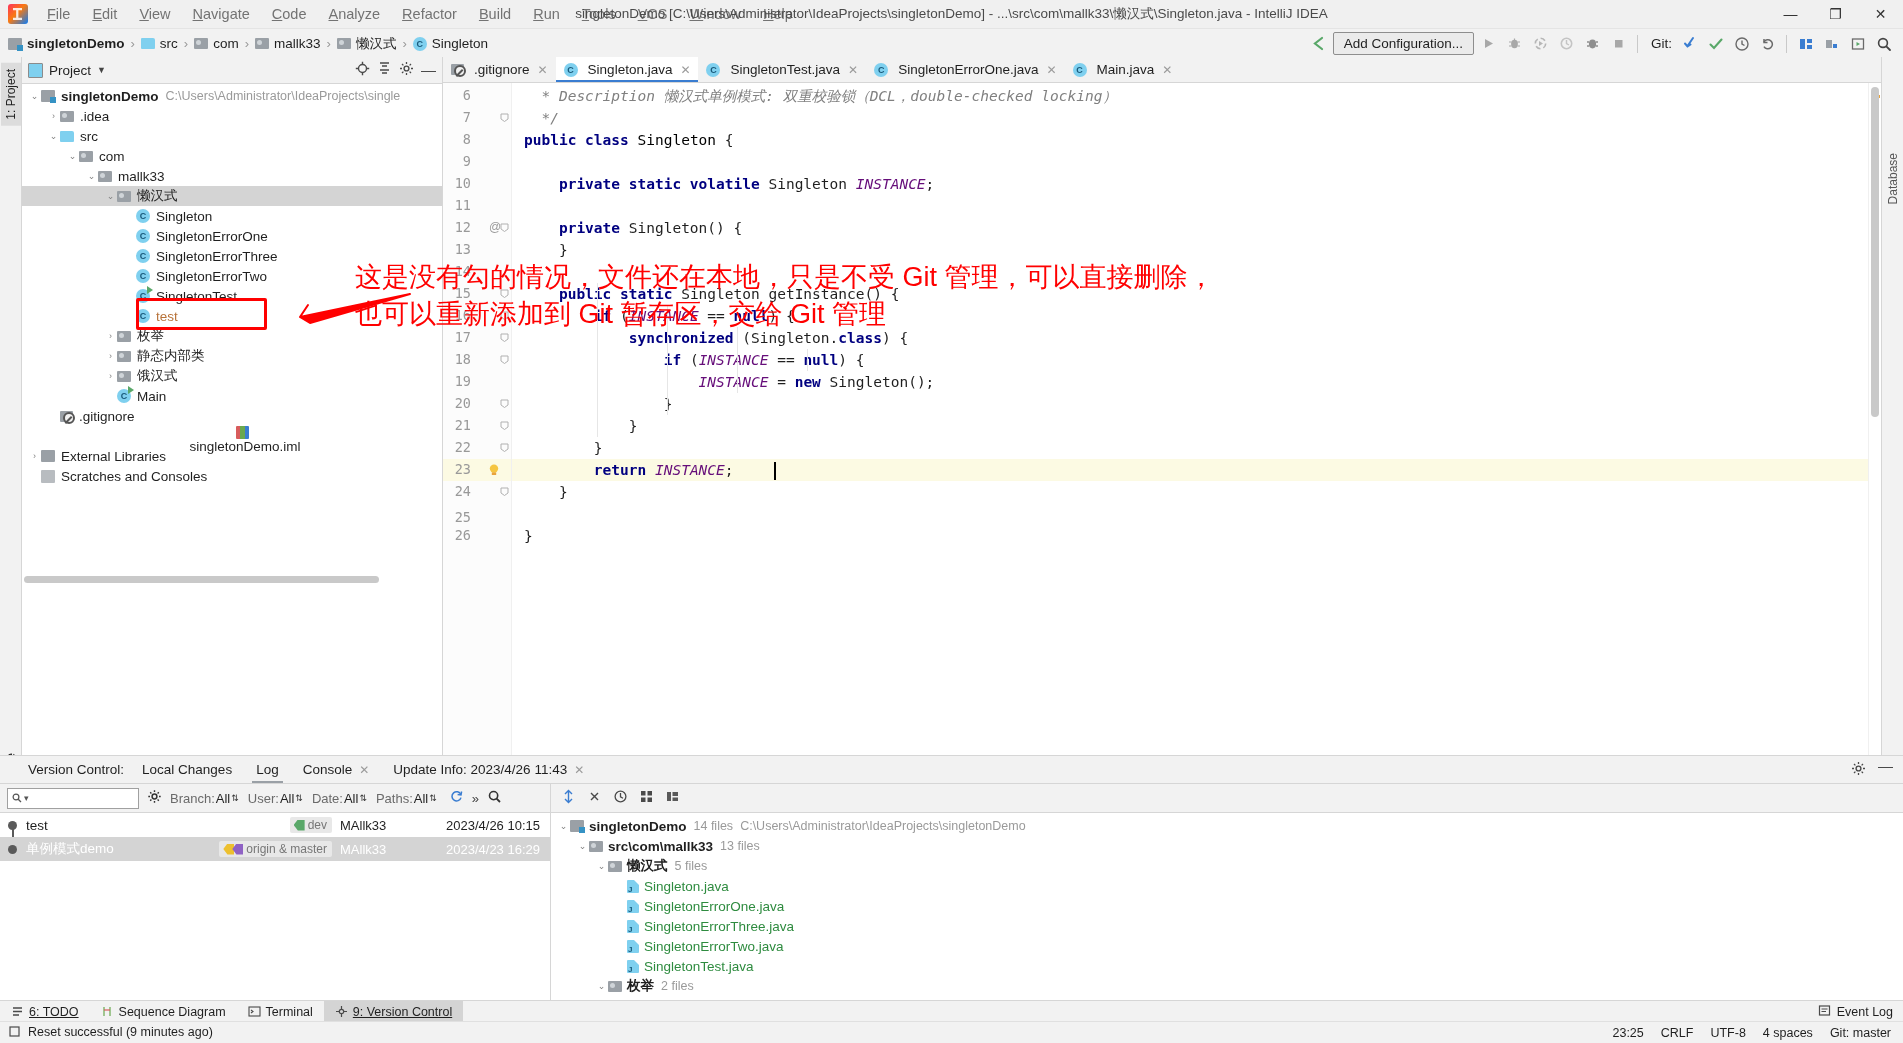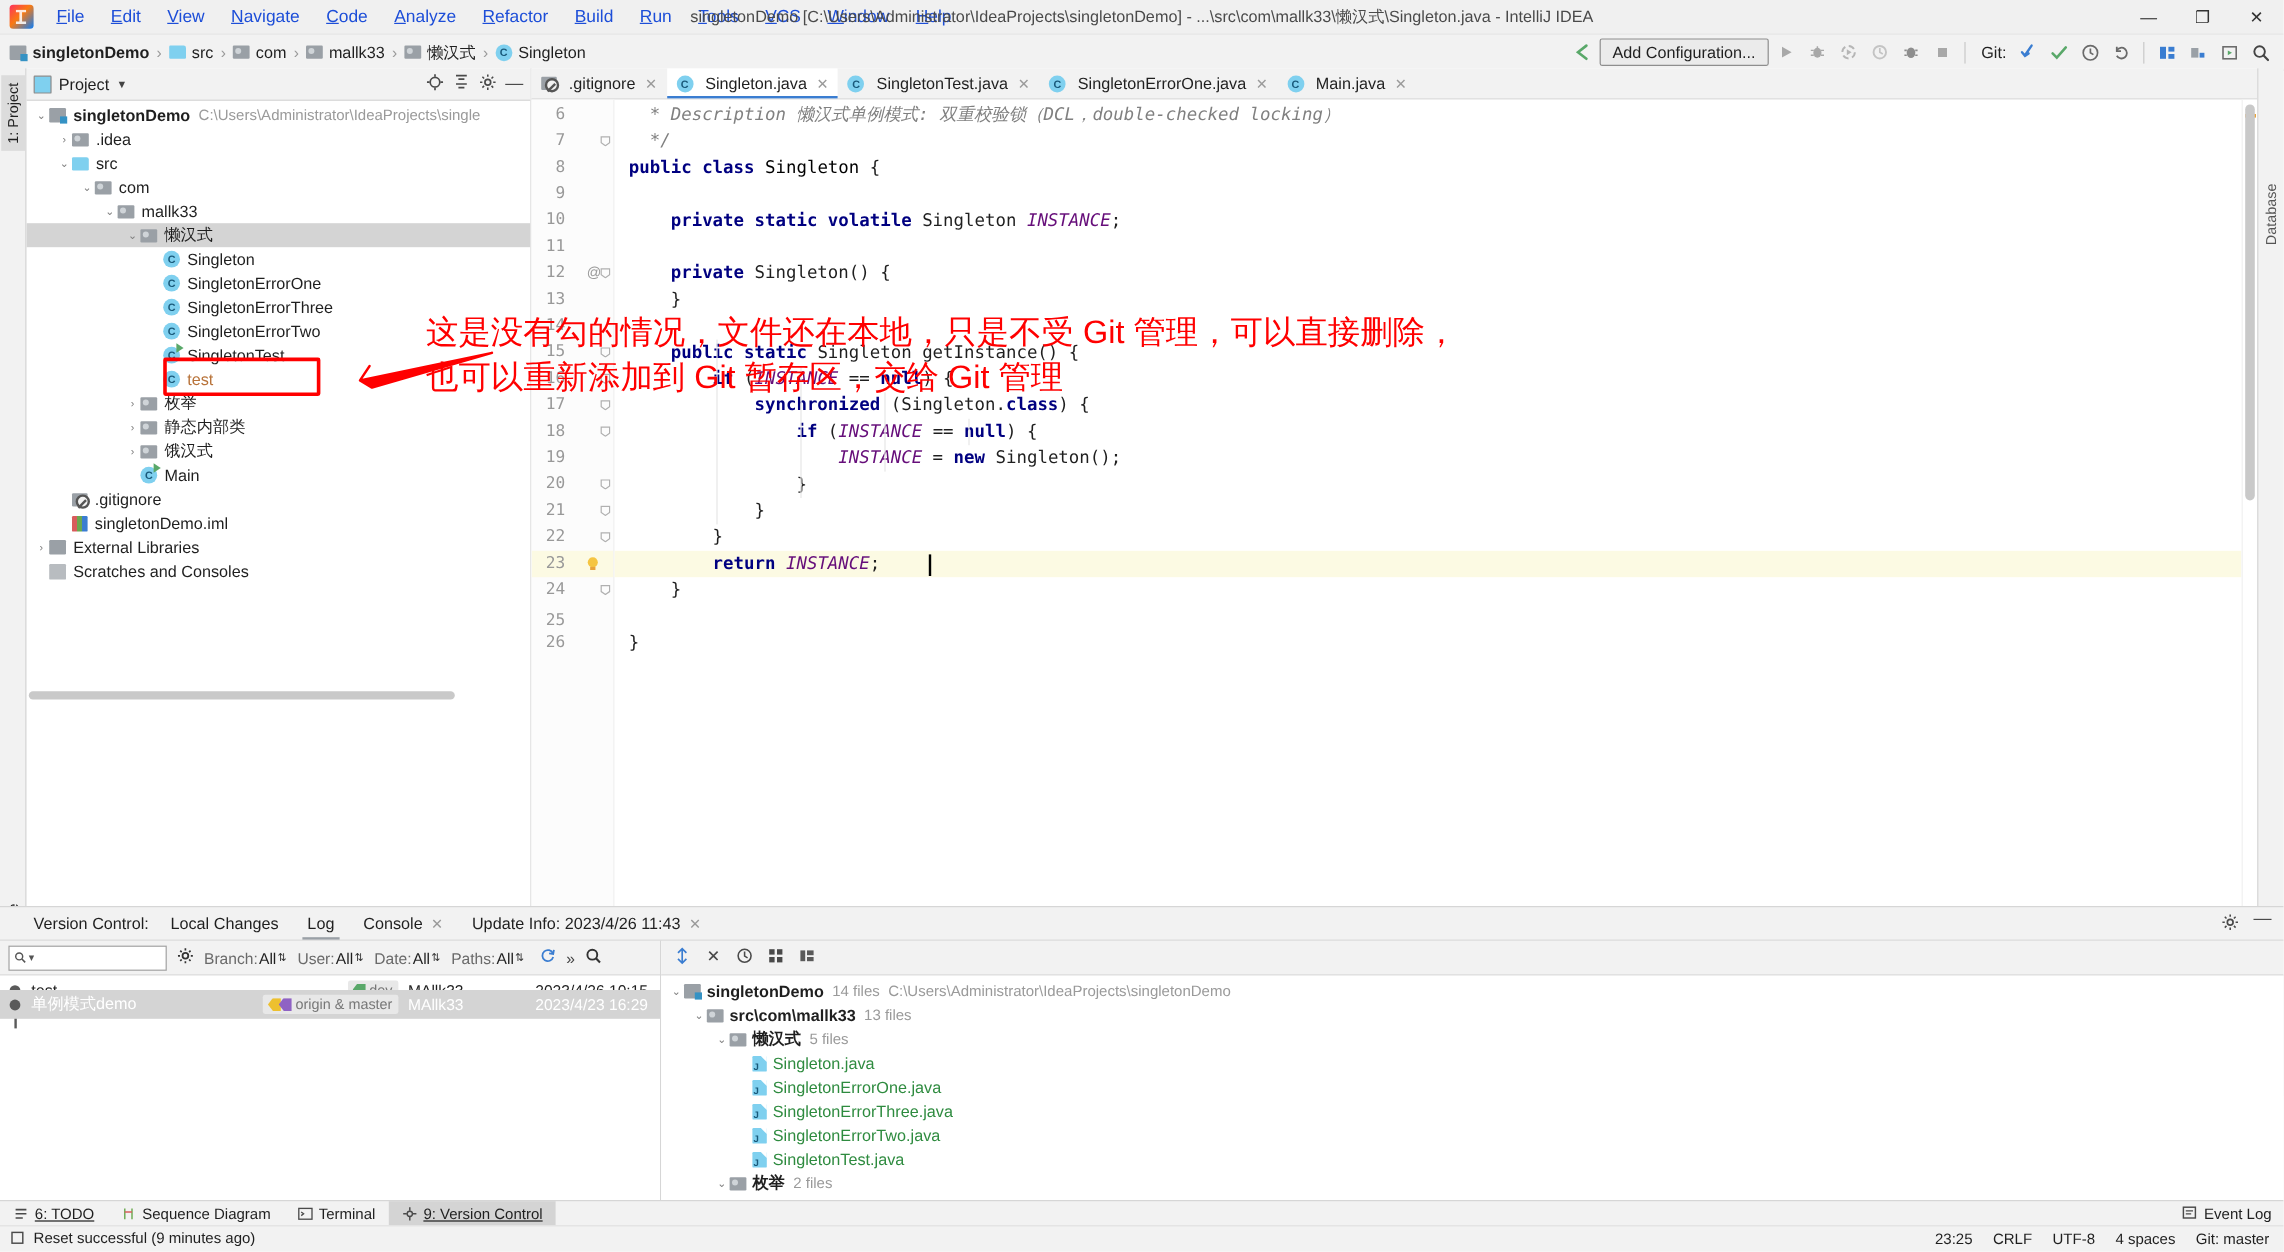--- a/index.html
+++ b/index.html
@@ -11,21 +11,21 @@
   }
   .app{position:relative;width:1903px;height:1043px;}
 
   
   .titlebar{height:28px;background:#f0f0f0;display:flex;align-items:center;position:relative;border-bottom:1px solid #e4e4e4;}
   .ij-logo{width:20px;height:20px;margin:0 8px 0 8px;border-radius:3px;
     background:linear-gradient(135deg,#fe315d 0%,#f97a12 45%,#087cfa 100%);position:relative;flex:none;}
   .ij-logo::after{content:"";position:absolute;left:5px;top:4px;width:9px;height:12px;background:#ffffff;opacity:.85;
     clip-path:polygon(0 0,100% 0,100% 18%,60% 18%,60% 82%,100% 82%,100% 100%,0 100%,0 82%,35% 82%,35% 18%,0 18%);}
   .menubar{display:flex;align-items:center;gap:0;}
-  .menu-item{padding:4px 11px;font-size:14.5px;color:#1d4ed8;cursor:default;}
+  .menu-item{padding:4px 11px;font-size:14.5px;color:#737373;cursor:default;}
   .win-title{position:absolute;left:0;right:0;text-align:center;font-size:13.5px;color:#4a4a4a;pointer-events:none;}
   .win-btns{margin-left:auto;display:flex;align-items:stretch;height:28px;}
   .win-btn{width:45px;display:flex;align-items:center;justify-content:center;font-size:14px;color:#333;}
 
   
   .navbar{height:29px;background:#f2f2f2;display:flex;align-items:center;padding:0 4px;border-bottom:1px solid #d6d6d6;position:relative;}
   .crumbs{display:flex;align-items:center;gap:0;}
   .crumb{display:flex;align-items:center;padding:2px 4px;font-size:13.5px;color:#1f1f1f;}
   .crumb.bold{font-weight:bold;}
   .crumb-sep{color:#9a9a9a;font-size:13px;margin:0 2px;}
@@ -441,21 +441,21 @@
           <div class="trow" style="padding-left: 82px;">
             <span class="arrow blank"></span>
             <span class="ic ic-class runnable">C</span>
             <span class="tlabel">Main</span>
           </div>
           <div class="trow" style="padding-left: 25px;">
             <span class="arrow blank"></span>
             <span class="ic ic-gitignore"></span>
             <span class="tlabel">.gitignore</span>
           </div>
-          <div class="trow" style="padding-left: 25px;">
+          <div class="trow" style="padding-left: 25px; flex-direction: column;">
             <span class="arrow blank"></span>
             <span class="ic" style="width: 13px; height: 13px; background: linear-gradient(90deg, rgb(216, 92, 92) 0px, rgb(216, 92, 92) 33%, rgb(106, 168, 79) 33%, rgb(106, 168, 79) 66%, rgb(58, 125, 209) 66%); border-radius: 1px;"></span>
             <span class="tlabel">singletonDemo.iml</span>
           </div>
           <div class="trow" style="padding-left: 6px;">
             <span class="arrow">›</span>
             <span class="ic" style="width: 14px; height: 12px; background: rgb(154, 160, 166); border-radius: 1px;"></span>
             <span class="tlabel">External Libraries</span>
           </div>
           <div class="trow" style="padding-left: 6px;">
@@ -661,21 +661,21 @@
             <div class="commitrow" style="top: 0px; position: absolute; left: 0px; right: 0px;">
               <span class="graphdot"></span>
               <span class="cmsg">test</span>
               <span class="badge">
                 <span class="tag-ic"></span>
                 <span>dev</span>
               </span>
               <span class="cauthor">MAllk33</span>
               <span class="cdate">2023/4/26 10:15</span>
             </div>
-            <div class="commitrow sel" style="top: 12px; position: absolute; left: 0px; right: 0px;">
+            <div class="commitrow sel" style="top: 24px; position: absolute; left: 0px; right: 0px;">
               <span class="graphdot"></span>
               <span class="cmsg">单例模式demo</span>
               <span class="badge">
                 <span class="tag-ic y"></span>
                 <span class="tag-ic p" style="margin-left: -5px;"></span>
                 <span>origin &amp; master</span>
               </span>
               <span class="cauthor">MAllk33</span>
               <span class="cdate">2023/4/23 16:29</span>
             </div>

